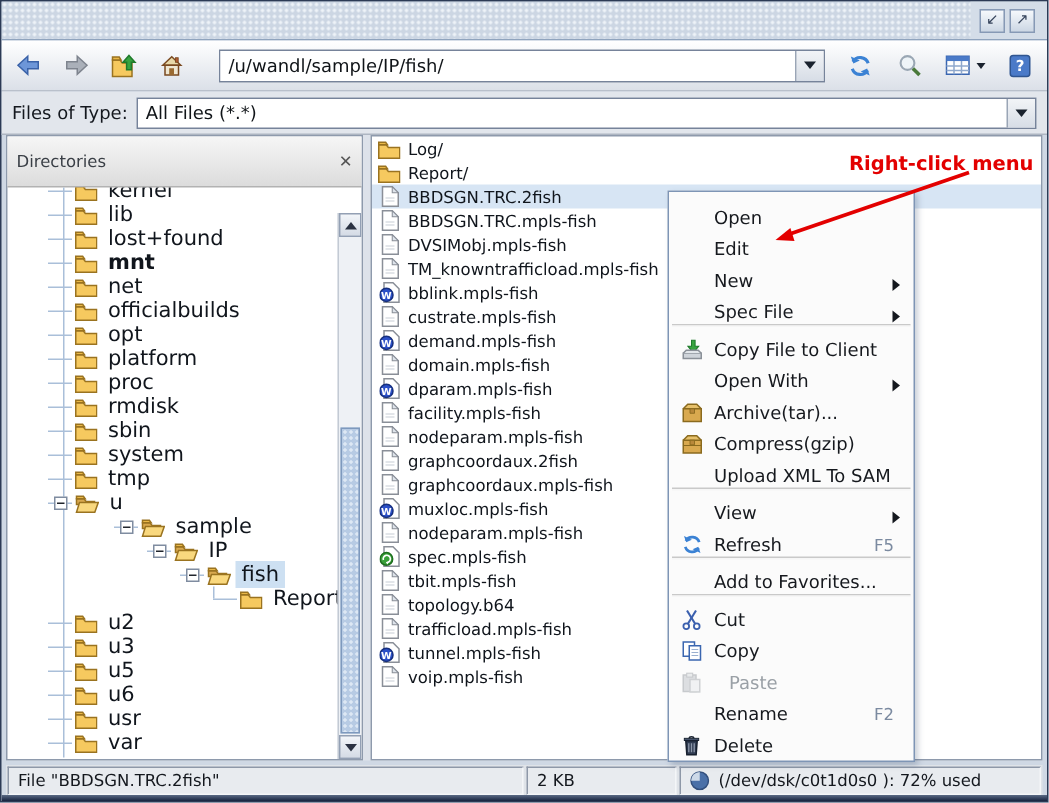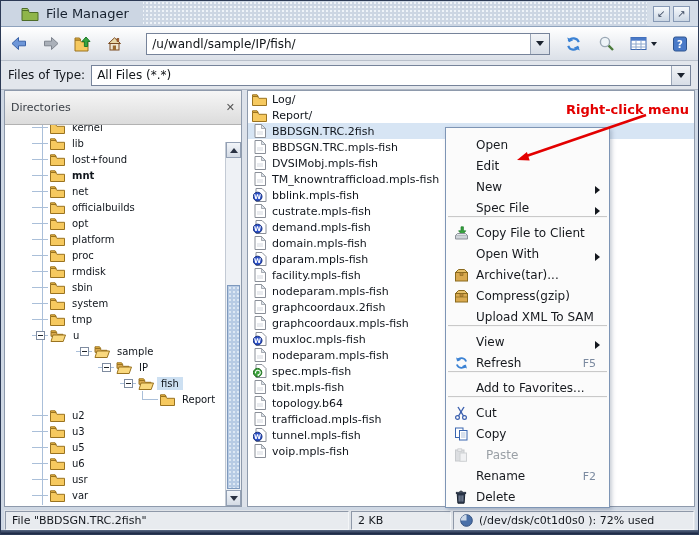--- a/index.html
+++ b/index.html
@@ -57,21 +57,21 @@
   .dirpanel { width:238px; background:#fff; border:1px solid #8e9aac; display:flex; flex-direction:column; position:relative; }
   .dir-header {
     height:34px; background:linear-gradient(#f6f6f6,#dcdcdc);
     border-bottom:1px solid #b2b2b2; display:flex; align-items:center;
     font-size:11px; color:#3a3f46; padding:0 6px; flex:none;
   }
   .dir-close { margin-left:auto; font-size:11px; color:#555; line-height:11px; }
   .treewrap { position:relative; flex:1; overflow:hidden; }
   .tree { position:absolute; left:0; top:-6px; right:16px; }
   .trunk { position:absolute; left:37px; top:2px; height:384px; border-left:1px solid #aabfd9; }
-  .trow { height:16px; display:flex; align-items:center; font-size:10px; color:#10151c; white-space:nowrap; position:relative; }
+  .trow { height:16px; display:flex; align-items:center; font-size:14px; color:#10151c; white-space:nowrap; position:relative; }
   .slot { width:16px; height:16px; flex:none; display:flex; align-items:center; justify-content:center; position:relative; }
   .hline { position:absolute; left:0; right:0; top:8px; border-top:1px solid #aabfd9; }
   .vline { position:absolute; left:0; top:0; height:8px; border-left:1px solid #aabfd9; }
   .minusbox { position:relative; width:9px; height:9px; background:#fff; border:1px solid #7f8ca0; z-index:1; }
   .minusbox::after { content:""; position:absolute; left:1px; right:1px; top:3px; border-top:1px solid #20252c; }
   .tlabel { padding:1px 4px; margin-left:3px; }
   .tlabel.sel { background:#cde0f2; }
   .ticon { flex:none; margin-left:2px; display:flex; }
   
   .vscroll { position:absolute; right:0; top:17px; bottom:0; width:16px; background:#eef1f5; border-left:1px solid #c3cad4; }
@@ -116,29 +116,20 @@
   .scell.c2 { left:347px; width:100px; }
   .scell.c3 { left:449px; right:1px; }
   .bottomband { position:absolute; left:0; right:0; bottom:0; height:4px; background:linear-gradient(#5a6a85,#17233f); }
 </style>
 </head>
 <body>
 
 <div class="window">
 
   <div class="titlebar">
-    <div class="title-chip">
-      <span class="ticon">
-        <svg width="18" height="14" viewBox="0 0 18 14">
-            <path d="M1 3.5 h6 l1.5 2 H17 v8 H1z" fill="#8fb54a" stroke="#4d6c28"></path>
-            <path d="M1 3.5 V1.5 h5.5 l1.3 2z" fill="#a7c968" stroke="#4d6c28"></path>
-          </svg>
-      </span>
-      <span class="title-text">File Manager</span>
-    </div>
     <div class="tb-buttons">
       <div class="tb-btn">↙</div>
       <div class="tb-btn">↗</div>
     </div>
   </div>
 
   <div class="toolbar">
     <span class="tool-ic">
       <svg width="17" height="15" viewBox="0 0 17 15">
           <path d="M8.5 1.5 L2 7.5 l6.5 6 v-3.7 h7 v-4.6 h-7z" fill="#6d96d8" stroke="#3a62a8"></path>

